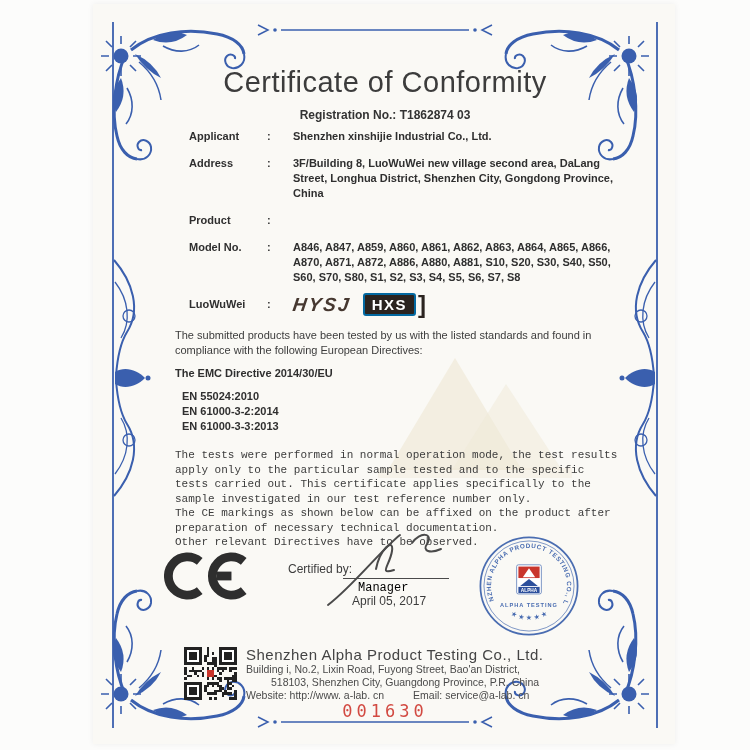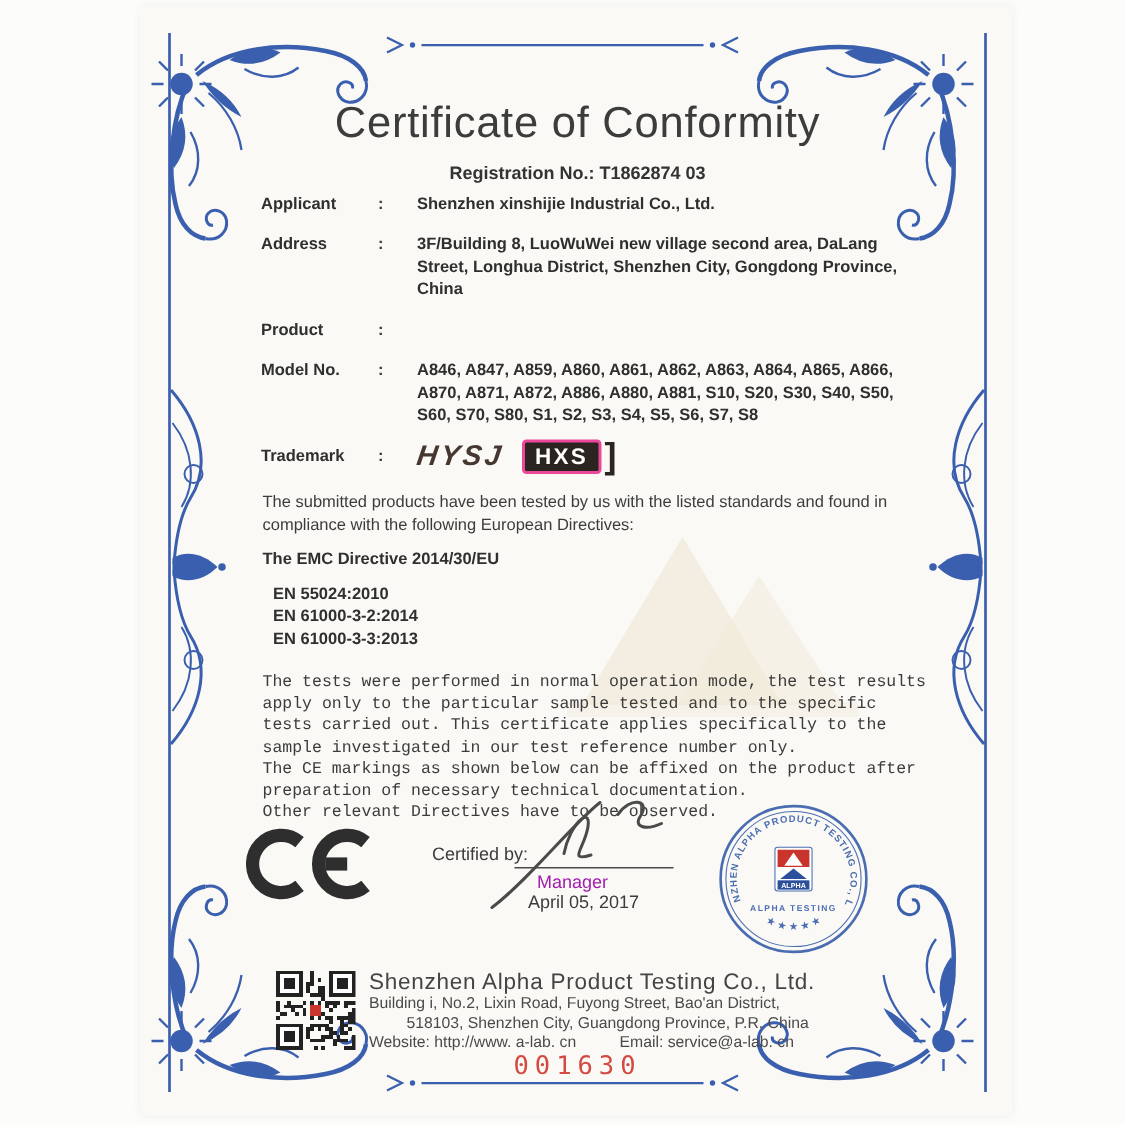--- a/index.html
+++ b/index.html
@@ -6,46 +6,46 @@
   body{background:#ffffff;font-family:"Liberation Sans", sans-serif;}
   .photo{position:relative;width:750px;height:750px;background:#fcfcfb;overflow:hidden;}
   .paper{position:absolute;left:93px;top:4px;width:582px;height:740px;background:#faf9f5;
          box-shadow:0 0 6px rgba(0,0,0,0.06);}
   .ornaments{position:absolute;left:0;top:0;width:750px;height:750px;pointer-events:none;}
   .content{position:absolute;left:0;top:0;width:750px;height:730px;color:#3a3a3a;}
   .title{position:absolute;left:150px;top:66px;width:470px;text-align:center;
          font-size:29px;font-weight:500;color:#3c3c3c;letter-spacing:0.5px;}
   .registration{position:absolute;left:150px;top:108px;width:470px;text-align:center;
          font-size:12px;font-weight:bold;color:#333;}
-  .fields{position:absolute;left:174px;top:129px;width:444px;}
+  .fields{position:absolute;left:189px;top:129px;width:444px;}
   .frow{display:flex;align-items:flex-start;margin-bottom:12px;font-size:11px;line-height:15px;}
   .flabel{width:78px;font-weight:bold;color:#2f2f2f;flex:none;}
   .fcolon{width:26px;font-weight:bold;flex:none;}
   .fvalue{flex:1;font-weight:bold;color:#2f2f2f;max-width:410px;}
   .tm-logos{display:flex;align-items:center;gap:12px;margin-top:-4px;}
   .hysj{font-weight:800;font-style:italic;font-size:19px;letter-spacing:2px;color:#463830;
         transform:skewX(-8deg);display:inline-block;}
   .hxs-wrap{display:flex;align-items:center;}
   .hxs-box{background:#2b2420;color:#fff;font-weight:800;font-size:15px;letter-spacing:1.5px;
-           padding:2px 7px;border-radius:3px;border:2px solid #ec4899;
+           padding:2px 7px;border-radius:3px;border:2px solid #0369a1;
            text-shadow:0 0 1px #2b2420;display:inline-block;}
   .hxs-bracket{font-size:24px;font-weight:800;color:#2b2420;margin-left:2px;line-height:22px;}
   .statements{position:absolute;left:175px;top:328px;width:447px;font-size:11px;color:#3c3c3c;}
   .statements p{margin:0;line-height:15px;}
   .directive{font-weight:bold;margin-top:8px !important;color:#2f2f2f;}
   .standards{margin:8px 0 0 7px;font-weight:bold;color:#2f2f2f;}
   .standards div{line-height:15px;}
   .testnote{margin-top:14px !important;line-height:14.5px !important;font-family:Liberation Mono, monospace;}
   .certblock{position:absolute;left:0;top:0;width:750px;height:750px;}
   .ce{position:absolute;left:164px;top:546px;}
   .certifiedby{position:absolute;left:288px;top:562px;font-size:12px;color:#3c3c3c;}
   .sigline{position:absolute;left:343px;top:548px;width:106px;height:30px;
            border-bottom:1.5px solid #4a4a4a;}
   .signature{position:absolute;left:320px;top:527px;}
-  .signer{position:absolute;left:358px;top:581px;font-size:12px;color:#a21caf;}
+  .signer{position:absolute;left:358px;top:581px;font-size:12px;color:#000000;font-family:Liberation Mono, monospace;}
   .sigdate{position:absolute;left:352px;top:594px;font-size:12px;color:#3c3c3c;}
   .seal{position:absolute;left:476px;top:533px;}
   .footer-company{position:absolute;left:246px;top:646px;font-size:15px;color:#444;letter-spacing:0.5px;}
   .footer-line1{position:absolute;left:246px;top:663px;font-size:10.5px;color:#4a4a4a;}
   .footer-line2{position:absolute;left:246px;top:676px;font-size:10.5px;color:#4a4a4a;padding-left:25px;}
   .footer-contact{position:absolute;left:246px;top:689px;font-size:10.5px;color:#4a4a4a;}
   .footer-contact .email{margin-left:26px;}
   .qr{position:absolute;left:184px;top:647px;width:53px;height:53px;}
   .serial{position:absolute;left:150px;top:701px;width:470px;text-align:center;
           font-family:"DejaVu Sans Mono", monospace;font-size:17px;letter-spacing:4px;}
@@ -134,21 +134,21 @@
       <div class="frow">
         <span class="flabel">Product</span>
         <span class="fcolon">:</span>
       </div>
       <div class="frow">
         <span class="flabel">Model No.</span>
         <span class="fcolon">:</span>
         <span class="fvalue">A846, A847, A859, A860, A861, A862, A863, A864, A865, A866, A870, A871, A872, A886, A880, A881, S10, S20, S30, S40, S50, S60, S70, S80, S1, S2, S3, S4, S5, S6, S7, S8</span>
       </div>
       <div class="frow">
-        <span class="flabel">Trademark</span>
+        <span class="flabel">LuoWuWei</span>
         <span class="fcolon">:</span>
         <span class="fvalue tm-logos">
           <span class="hysj">HYSJ</span>
           <span class="hxs-wrap">
             <span class="hxs-box">HXS</span>
             <span class="hxs-bracket">]</span>
           </span>
         </span>
       </div>
     </div>

